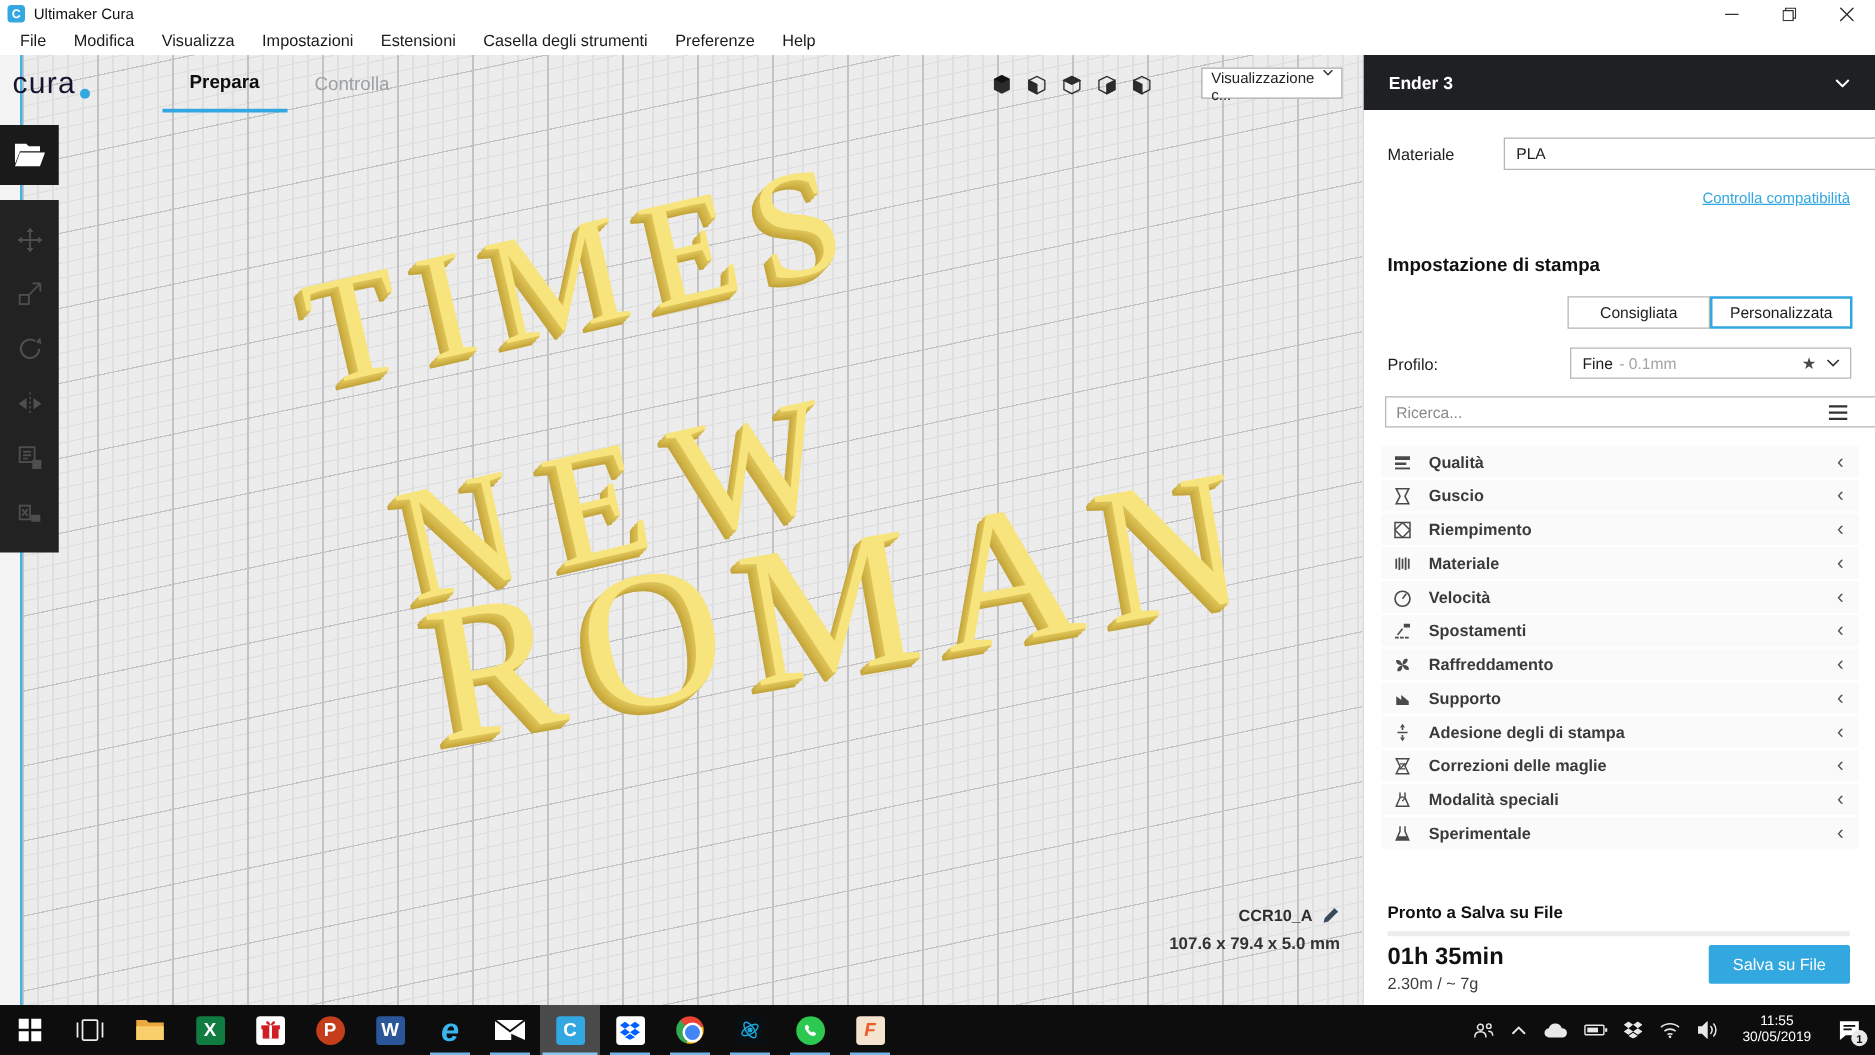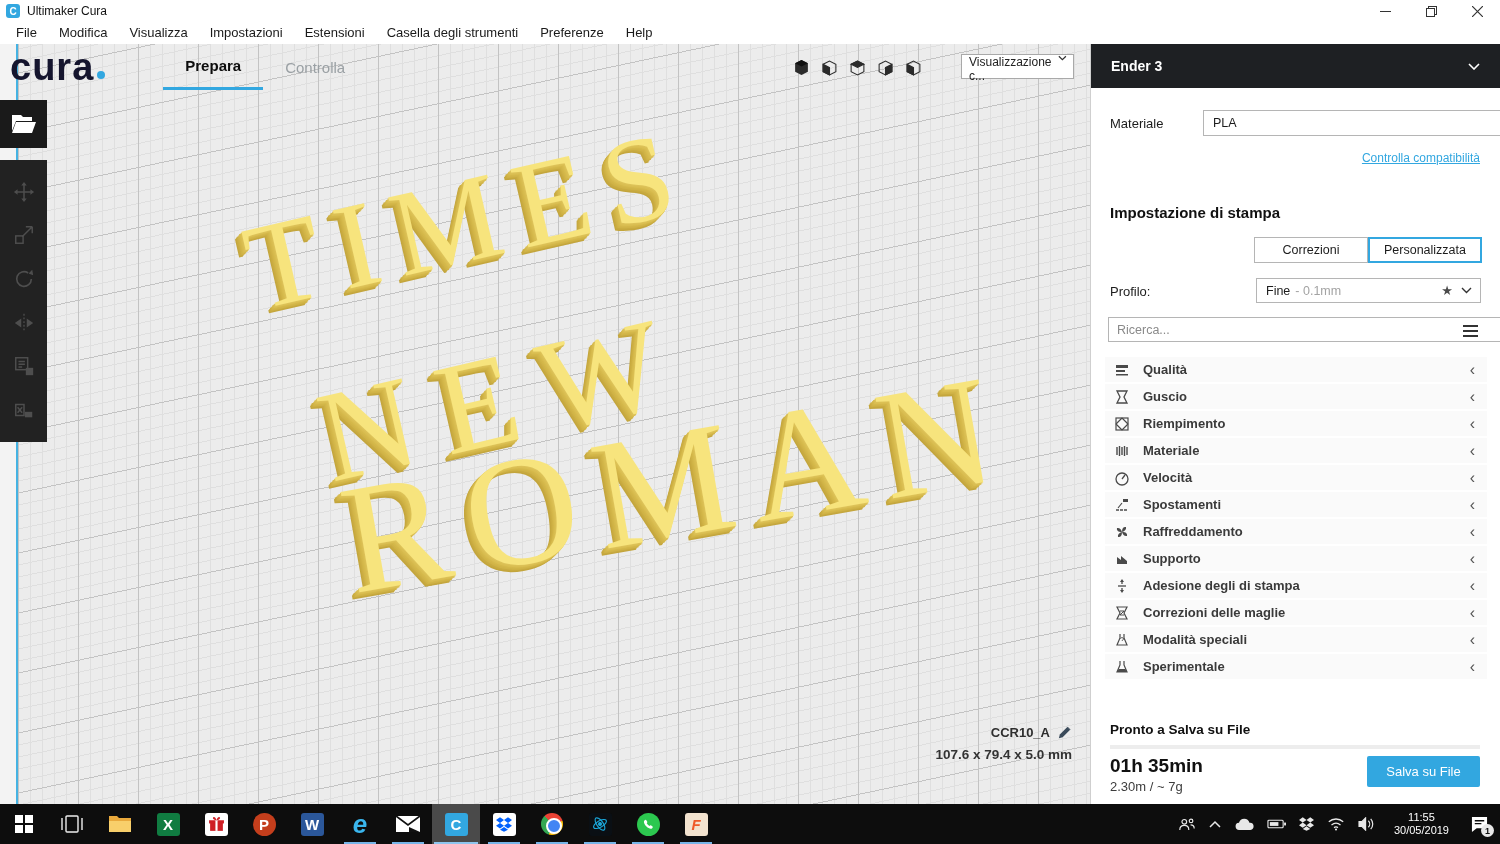--- a/index.html
+++ b/index.html
@@ -34,21 +34,21 @@
   .word { position:absolute; font-family:"Liberation Serif",serif; color:#f7e47d; line-height:1; white-space:nowrap;
     text-shadow:-1px 1px 0 #ddc258,-2px 2px 0 #dabe52,-3px 2px 0 #d7bb4e,-4px 3px 0 #d4b74a,
                 -5px 4px 0 #d0b347,-6px 4px 0 #ccae43,-7px 5px 0 #c8aa40,-8px 6px 0 #c3a53c; }
   .word-times { left:248px; top:165px; font-size:122px; letter-spacing:.14em; transform:rotate(-13deg); transform-origin:0 50%; }
   .word-new   { left:322px; top:330px; font-size:130px; letter-spacing:.20em; transform:rotate(-13deg); transform-origin:0 50%; }
   .word-roman { left:345px; top:420px; font-size:156px; letter-spacing:.12em; transform:rotate(-10deg); transform-origin:0 50%; }
 
   
   .view-toolbar { position:absolute; top:0; left:0; right:0; height:46px; display:flex; align-items:stretch; }
   .logo { display:flex; align-items:center; margin-left:10px; }
-  .logo .word-logo { font-size:38px; font-weight:700; color:#15152e; letter-spacing:1px; }
+  .logo .word-logo { font-size:24px; font-weight:400; color:#15152e; letter-spacing:1px; }
   .logo .dot { width:8px; height:8px; border-radius:50%; background:#32a7e0; margin:16px 0 0 3px; }
   .stage-tabs { display:flex; margin-left:58px; }
   .stage-tab { font-size:15px; padding:0 22px; display:flex; align-items:center; color:#9aa0a4; }
   .stage-tab.active { color:#0d0d0d; font-weight:bold; border-bottom:3px solid #32a7e0; }
   .cam-views { position:absolute; right:168px; top:15px; display:flex; gap:11px; }
   .cam-views .cv { width:17px; height:17px; display:flex; }
   .view-dd { position:absolute; right:16px; top:10px; width:113px; height:25px; background:#fff; border:1px solid #a9a9a9;
     display:flex; align-items:flex-start; font-size:12px; color:#222; padding-left:7px; }
   .view-dd svg { margin-left:auto; margin-right:6px; }
 
@@ -292,21 +292,21 @@
     <div class="select mat-sel">
       <span>PLA</span>
       <svg class="chev" width="11" height="7" viewBox="0 0 11 7" fill="none" stroke="#333" stroke-width="1.4">
           <path d="M1 1l4.5 4.5L10 1"></path>
         </svg>
     </div>
     <a class="compat">Controlla compatibilità</a>
 
     <div class="sec-title">Impostazione di stampa</div>
     <div class="mode-tabs">
-      <div class="mtab">Correzioni</div>
+      <div class="mtab">Consigliata</div>
       <div class="mtab sel">Personalizzata</div>
     </div>
 
     <div class="lbl prof-lbl">Profilo:</div>
     <div class="select prof-sel">
       <span>Fine</span>
       <span class="sfx">- 0.1mm</span>
       <span class="star">★</span>
       <svg class="chev" width="11" height="7" viewBox="0 0 11 7" fill="none" stroke="#333" stroke-width="1.4">
           <path d="M1 1l4.5 4.5L10 1"></path>

